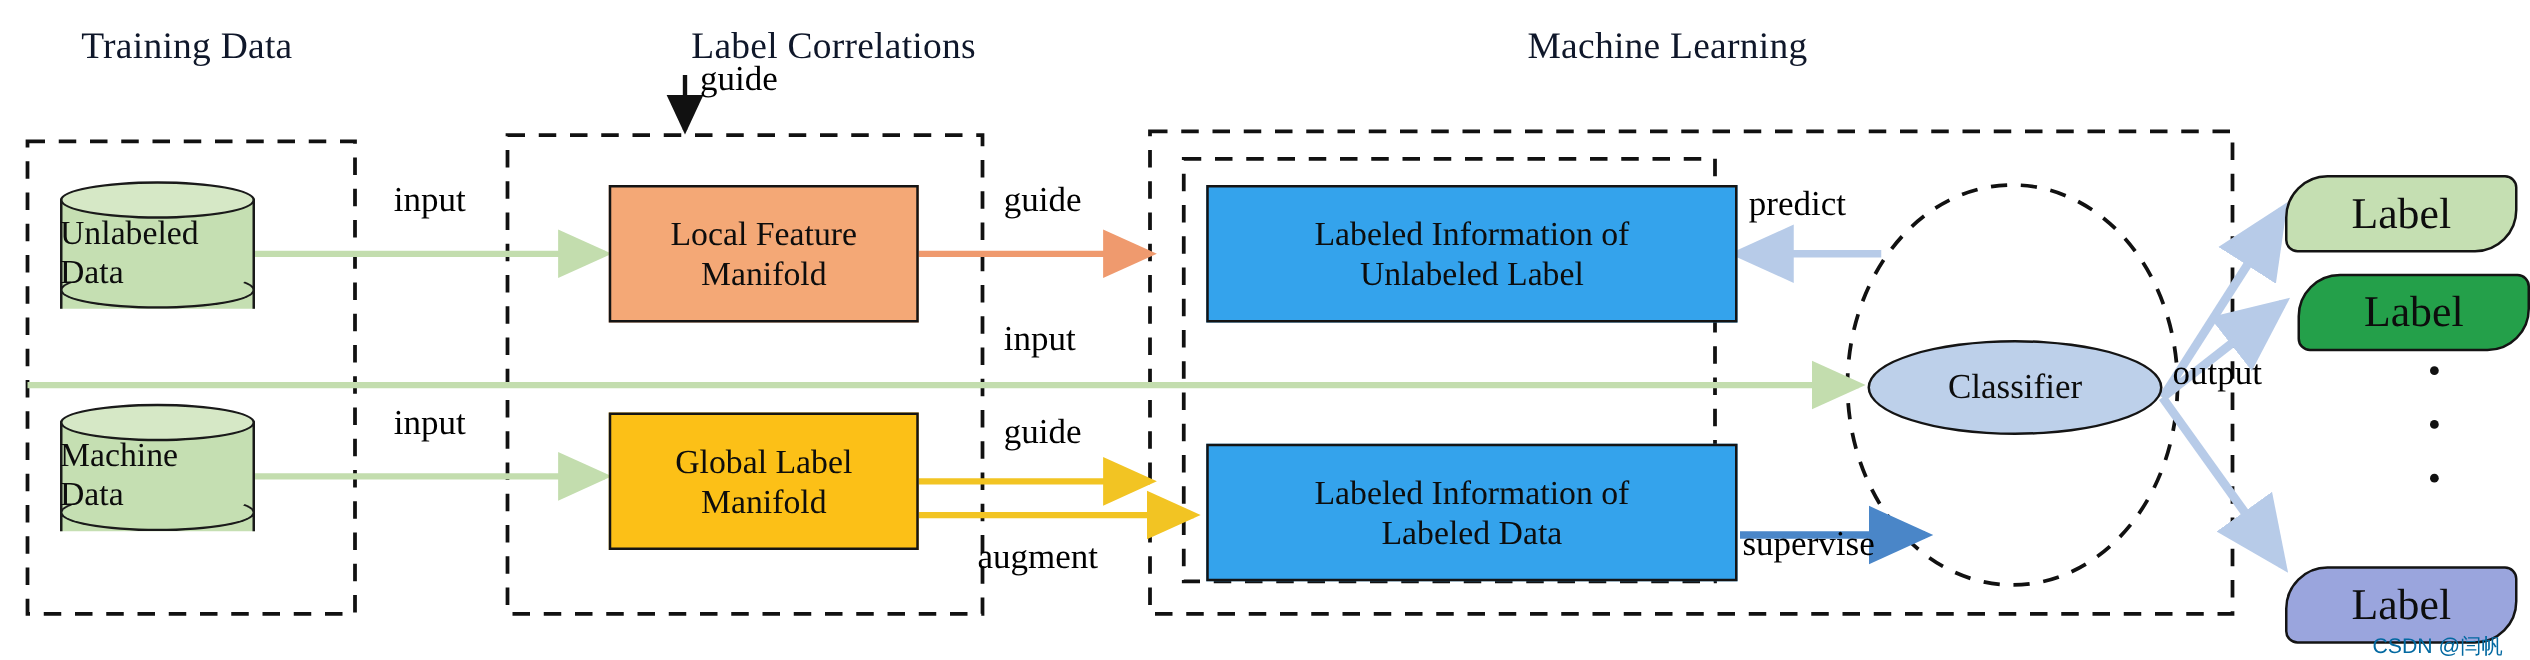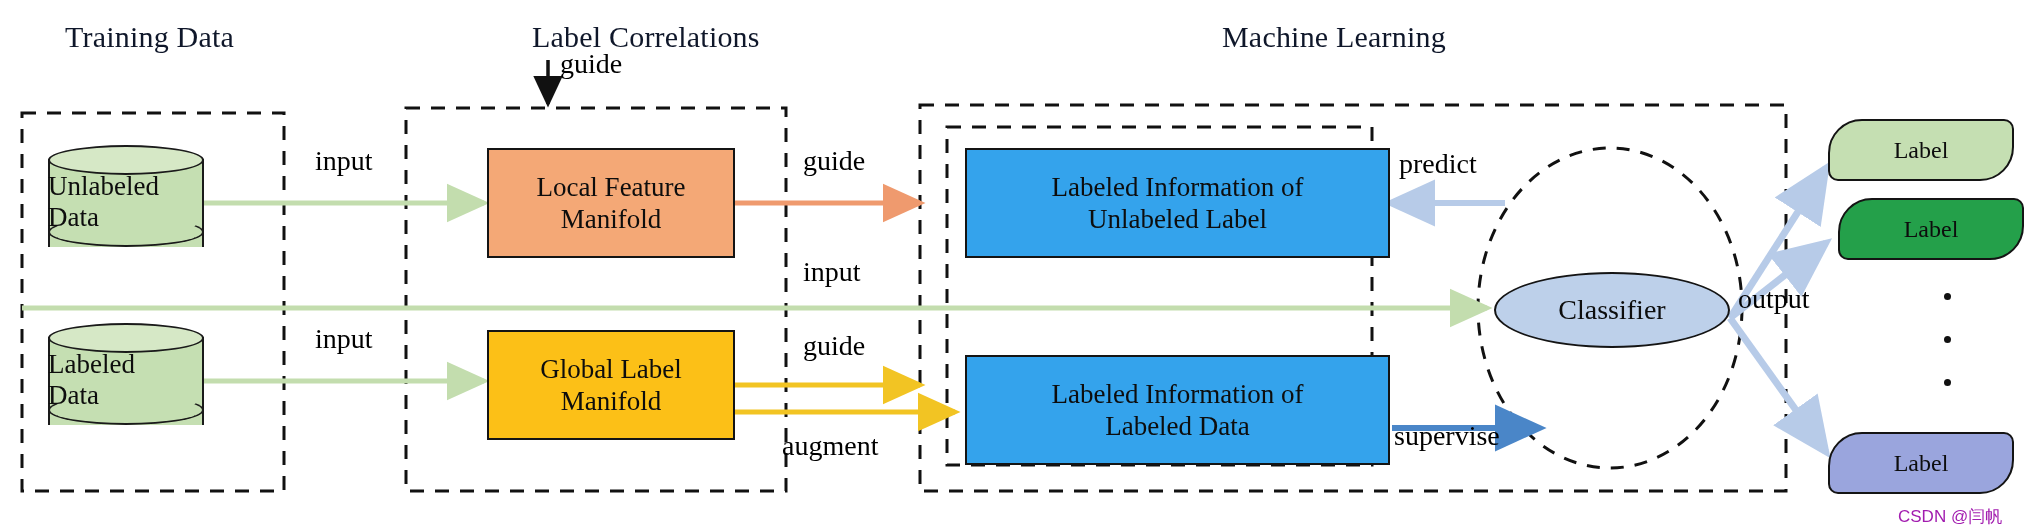--- a/index.html
+++ b/index.html
@@ -118,37 +118,38 @@
   }
 
   
   .pill {
     position: absolute;
     border: 2.5px solid #141414;
     box-sizing: border-box;
     display: flex;
     align-items: center;
     justify-content: center;
-    font-size: 24px;
-    color: #0d0d0d;
+    font-size: 35px;
+    color: #0d0d0d;
+    margin-top: 21px;
   }
   .pill.l1 { background: #c5dfb2; border-radius: 34px 10px 34px 10px; }
   .pill.l2 { background: #24a04a; border-radius: 34px 10px 34px 10px; }
   .pill.l3 { background: #9aa5dd; border-radius: 34px 10px 34px 10px; }
   .dot {
     position: absolute;
     width: 7px; height: 7px;
     background: #111;
     border-radius: 50%;
   }
   .watermark {
     position: absolute;
     font-family: "Liberation Sans", sans-serif;
     font-size: 17px;
-    color: #a21caf;
+    color: #0369a1;
     white-space: nowrap;
   }
 </style>
 </head>
 <body>
 
 <div id="canvas">
 
   <svg class="layer" viewBox="0 0 2024 528">
     <defs>
@@ -196,41 +197,41 @@
     <line x1="1505" y1="203" x2="1390" y2="203" stroke="#b7cbe8" stroke-width="6" marker-end="url(#ah-lblue)"></line>
 
     <line x1="1392" y1="428" x2="1540" y2="428" stroke="#4a86c8" stroke-width="6" marker-end="url(#ah-blue)"></line>
 
     <line x1="1730" y1="318" x2="1826" y2="168" stroke="#b7cbe8" stroke-width="7" marker-end="url(#ah-lblue)"></line>
     <line x1="1730" y1="318" x2="1826" y2="243" stroke="#b7cbe8" stroke-width="7" marker-end="url(#ah-lblue)"></line>
     <line x1="1730" y1="318" x2="1826" y2="452" stroke="#b7cbe8" stroke-width="7" marker-end="url(#ah-lblue)"></line>
   </svg>
 
   <div class="abs section-title" style="left:38px; top:20px;">Training Data</div>
-  <div class="abs section-title" style="left:505px; top:20px;">Label Correlations</div>
+  <div class="abs section-title" style="left:526px; top:20px;">Label Correlations</div>
   <div class="abs section-title" style="left:1195px; top:20px;">Machine Learning</div>
 
   <div class="abs edge-label" style="left:560px; top:48px;">guide</div>
 
   <div class="cylinder" style="left:48px; top:145px;">
     <div class="cyl-body"></div>
     <div class="cyl-bottom"></div>
     <div class="cyl-top"></div>
     <div class="cyl-text">
       <div>Unlabeled</div>
       <div>Data</div>
     </div>
   </div>
 
   <div class="cylinder" style="left:48px; top:323px;">
     <div class="cyl-body"></div>
     <div class="cyl-bottom"></div>
     <div class="cyl-top"></div>
     <div class="cyl-text">
-      <div>Labeled</div>
+      <div>Machine</div>
       <div>Data</div>
     </div>
   </div>
 
   <div class="abs edge-label" style="left:315px; top:145px;">input</div>
   <div class="abs edge-label" style="left:315px; top:323px;">input</div>
 
   <div class="procbox orange" style="left:487px; top:148px; width:248px; height:110px;">
     <div>
       <div>Local Feature</div>

